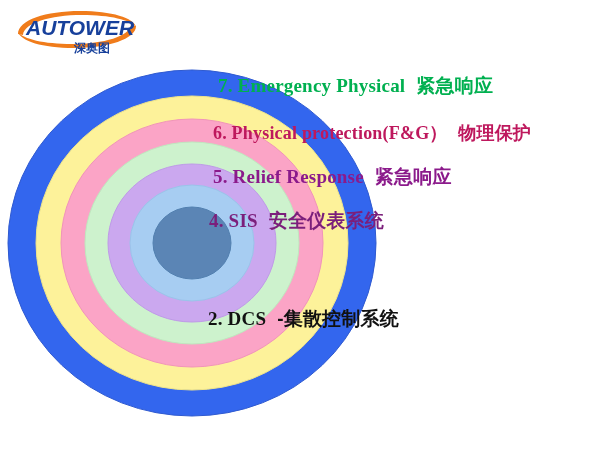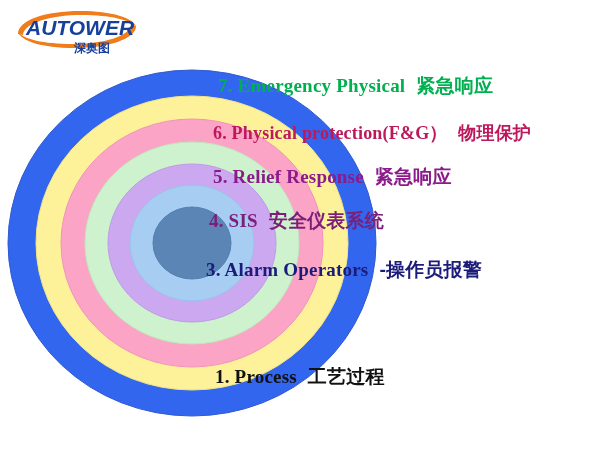--- a/index.html
+++ b/index.html
@@ -107,26 +107,21 @@
     <span class="en">Relief Response</span>
     <span class="cn">紧急响应</span>
   </div>
 
   <div class="layer-label lbl-4" style="color: rgb(123, 31, 123);">
     <span class="en">4.</span>
     <span class="en">SIS</span>
     <span class="cn">安全仪表系统</span>
   </div>
 
-  <div class="layer-label lbl-3" style="color: rgb(27, 27, 122);">
-    <span class="en">3.</span>
-    <span class="en">Alarm  Operators</span>
-    <span class="cn">-操作员报警</span>
+
+  <div class="layer-label lbl-2" style="color: rgb(17, 17, 17);">
+    <span class="en">2.</span>
+    <span class="en">DCS</span>
+    <span class="cn">-集散控制系统</span>
   </div>
 
-
-  <div class="layer-label lbl-1" style="color: rgb(17, 17, 17);">
-    <span class="en">1.</span>
-    <span class="en">Process</span>
-    <span class="cn">工艺过程</span>
-  </div>
 
 </div>
 
 </body></html>

